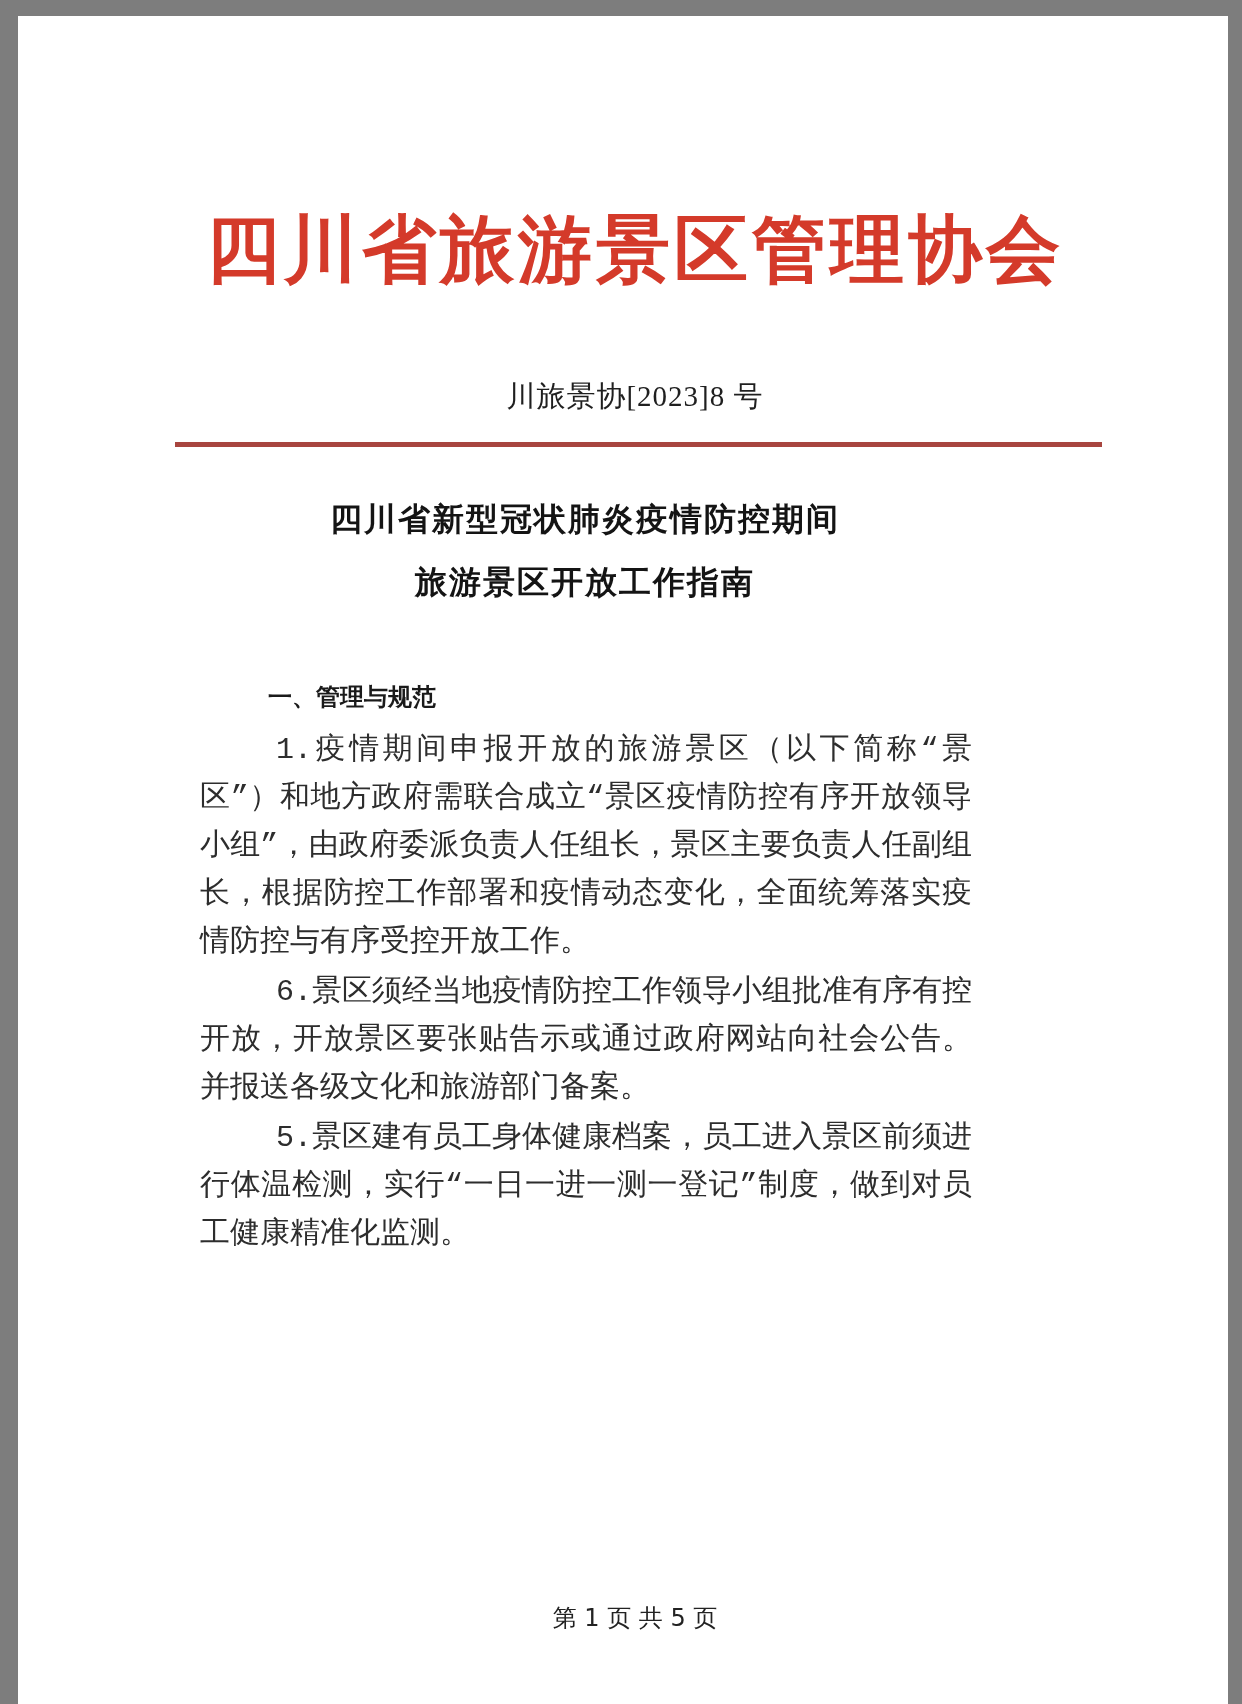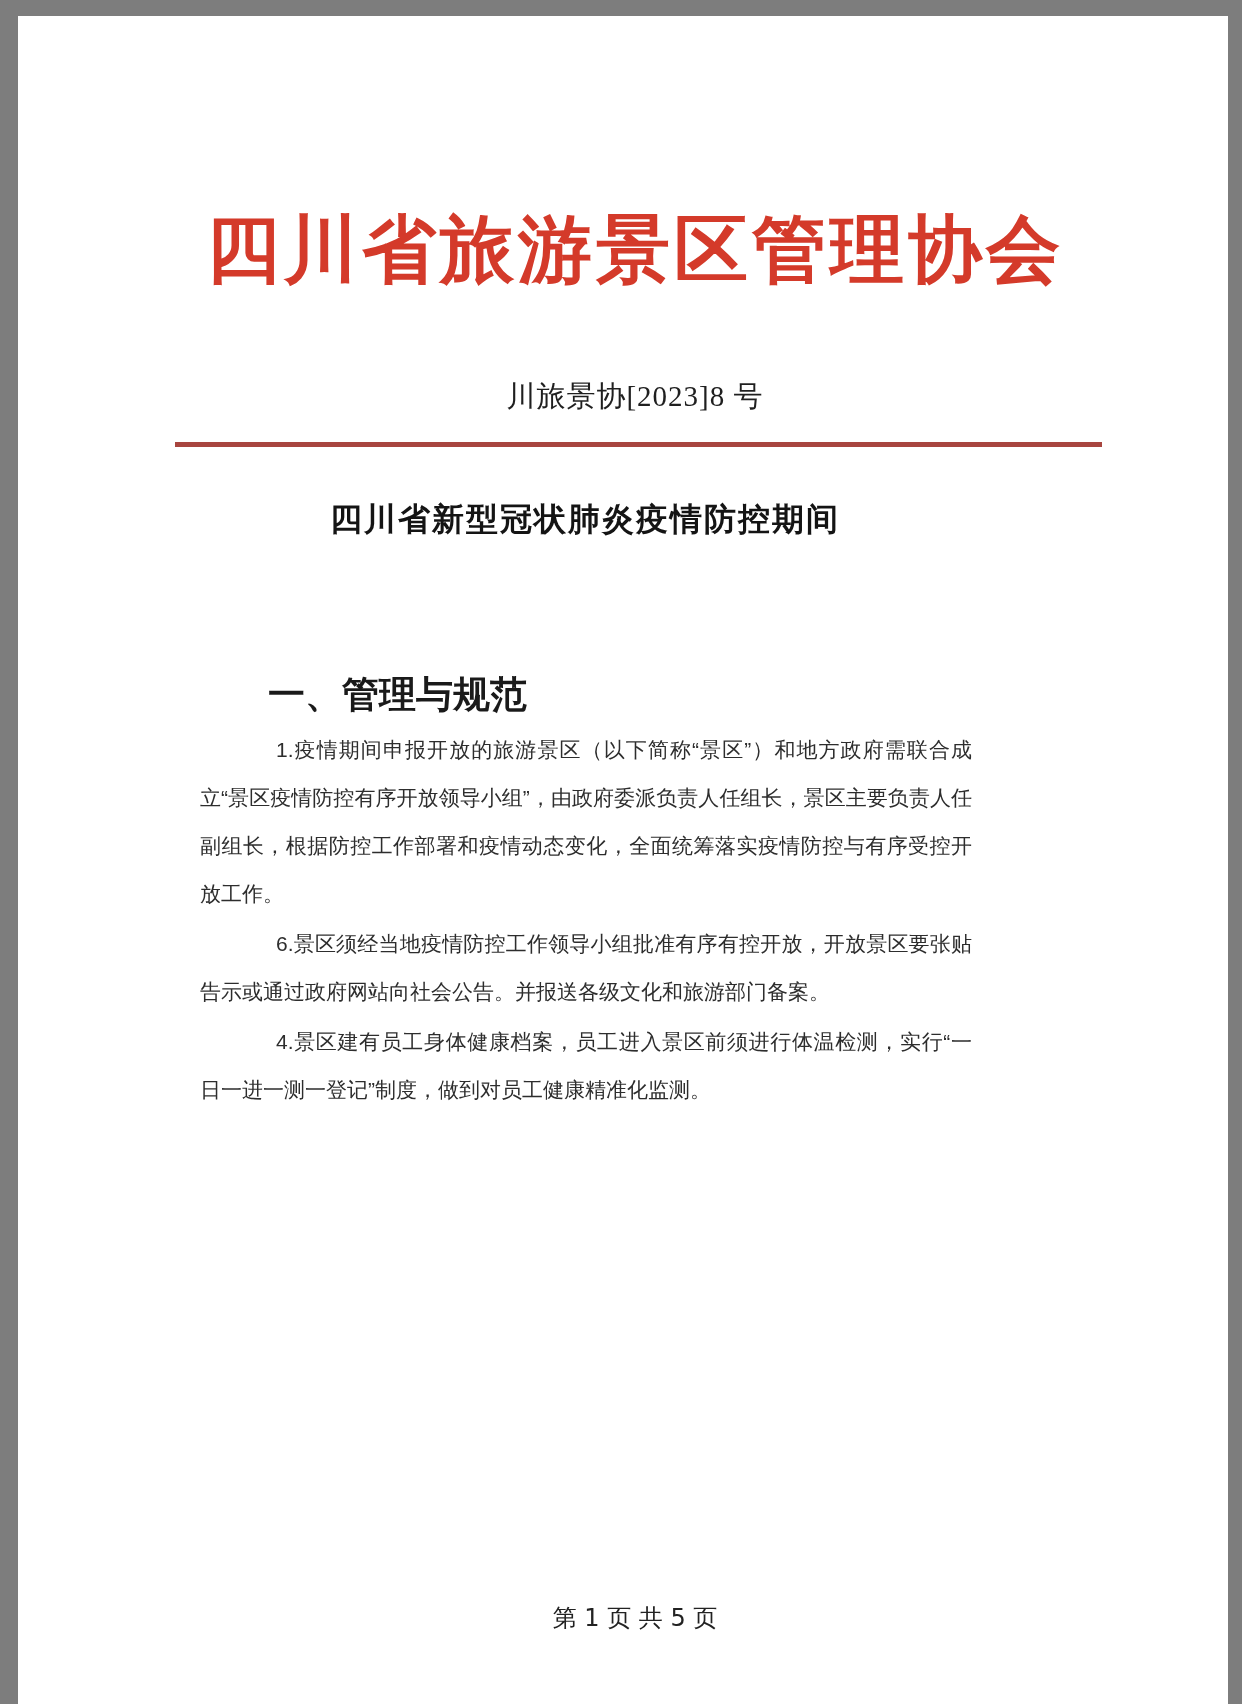--- a/index.html
+++ b/index.html
@@ -71,35 +71,35 @@
     font-family: "DejaVu Sans", "Liberation Sans", sans-serif;
     font-weight: bold;
     font-size: 32px;
     line-height: 63px;
     letter-spacing: 2px;
     color: #141414;
   }
   .section-heading {
     position: absolute;
     top: 661px; left: 250px;
-    font-family: Liberation Mono, monospace;
+    font-family: Liberation Sans, sans-serif;
     font-weight: bold;
-    font-size: 37px;
+    font-size: 24px;
     line-height: 40px;
     color: #1a1a1a;
   }
   .body-text {
     position: absolute;
     top: 710px; left: 182px;
     width: 772px;
-    font-size: 21px;
+    font-size: 30px;
     line-height: 48px;
     text-align: justify;
     color: #2d2d2d;
-    font-family: Liberation Sans, sans-serif;
+    font-family: Liberation Mono, monospace;
   }
   .body-text p {
     margin: 0 0 2px 0;
     text-indent: 76px;
   }
   .page-footer {
     position: absolute;
     top: 1586px; left: 0;
     width: 100%;
     text-align: center;
@@ -119,28 +119,29 @@
   <div class="page">
 
     <div class="org-name">四川省旅游景区管理协会</div>
 
     <div class="doc-number">川旅景协[2023]8 号</div>
 
     <div class="red-rule"></div>
 
     <div class="doc-title">
       <div>四川省新型冠状肺炎疫情防控期间</div>
+      <div>旅游景区开放工作指南</div>
     </div>
 
     <div class="section-heading">一、管理与规范</div>
 
     <div class="body-text">
       <p>1.疫情期间申报开放的旅游景区（以下简称“景区”）和地方政府需联合成立“景区疫情防控有序开放领导小组”，由政府委派负责人任组长，景区主要负责人任副组长，根据防控工作部署和疫情动态变化，全面统筹落实疫情防控与有序受控开放工作。</p>
       <p>6.景区须经当地疫情防控工作领导小组批准有序有控开放，开放景区要张贴告示或通过政府网站向社会公告。并报送各级文化和旅游部门备案。</p>
-      <p>4.景区建有员工身体健康档案，员工进入景区前须进行体温检测，实行“一日一进一测一登记”制度，做到对员工健康精准化监测。</p>
+      <p>5.景区建有员工身体健康档案，员工进入景区前须进行体温检测，实行“一日一进一测一登记”制度，做到对员工健康精准化监测。</p>
     </div>
 
     <div class="page-footer">第 1 页 共 5 页</div>
 
   </div>
 
   <div class="edge right"></div>
 
 </div>
 

